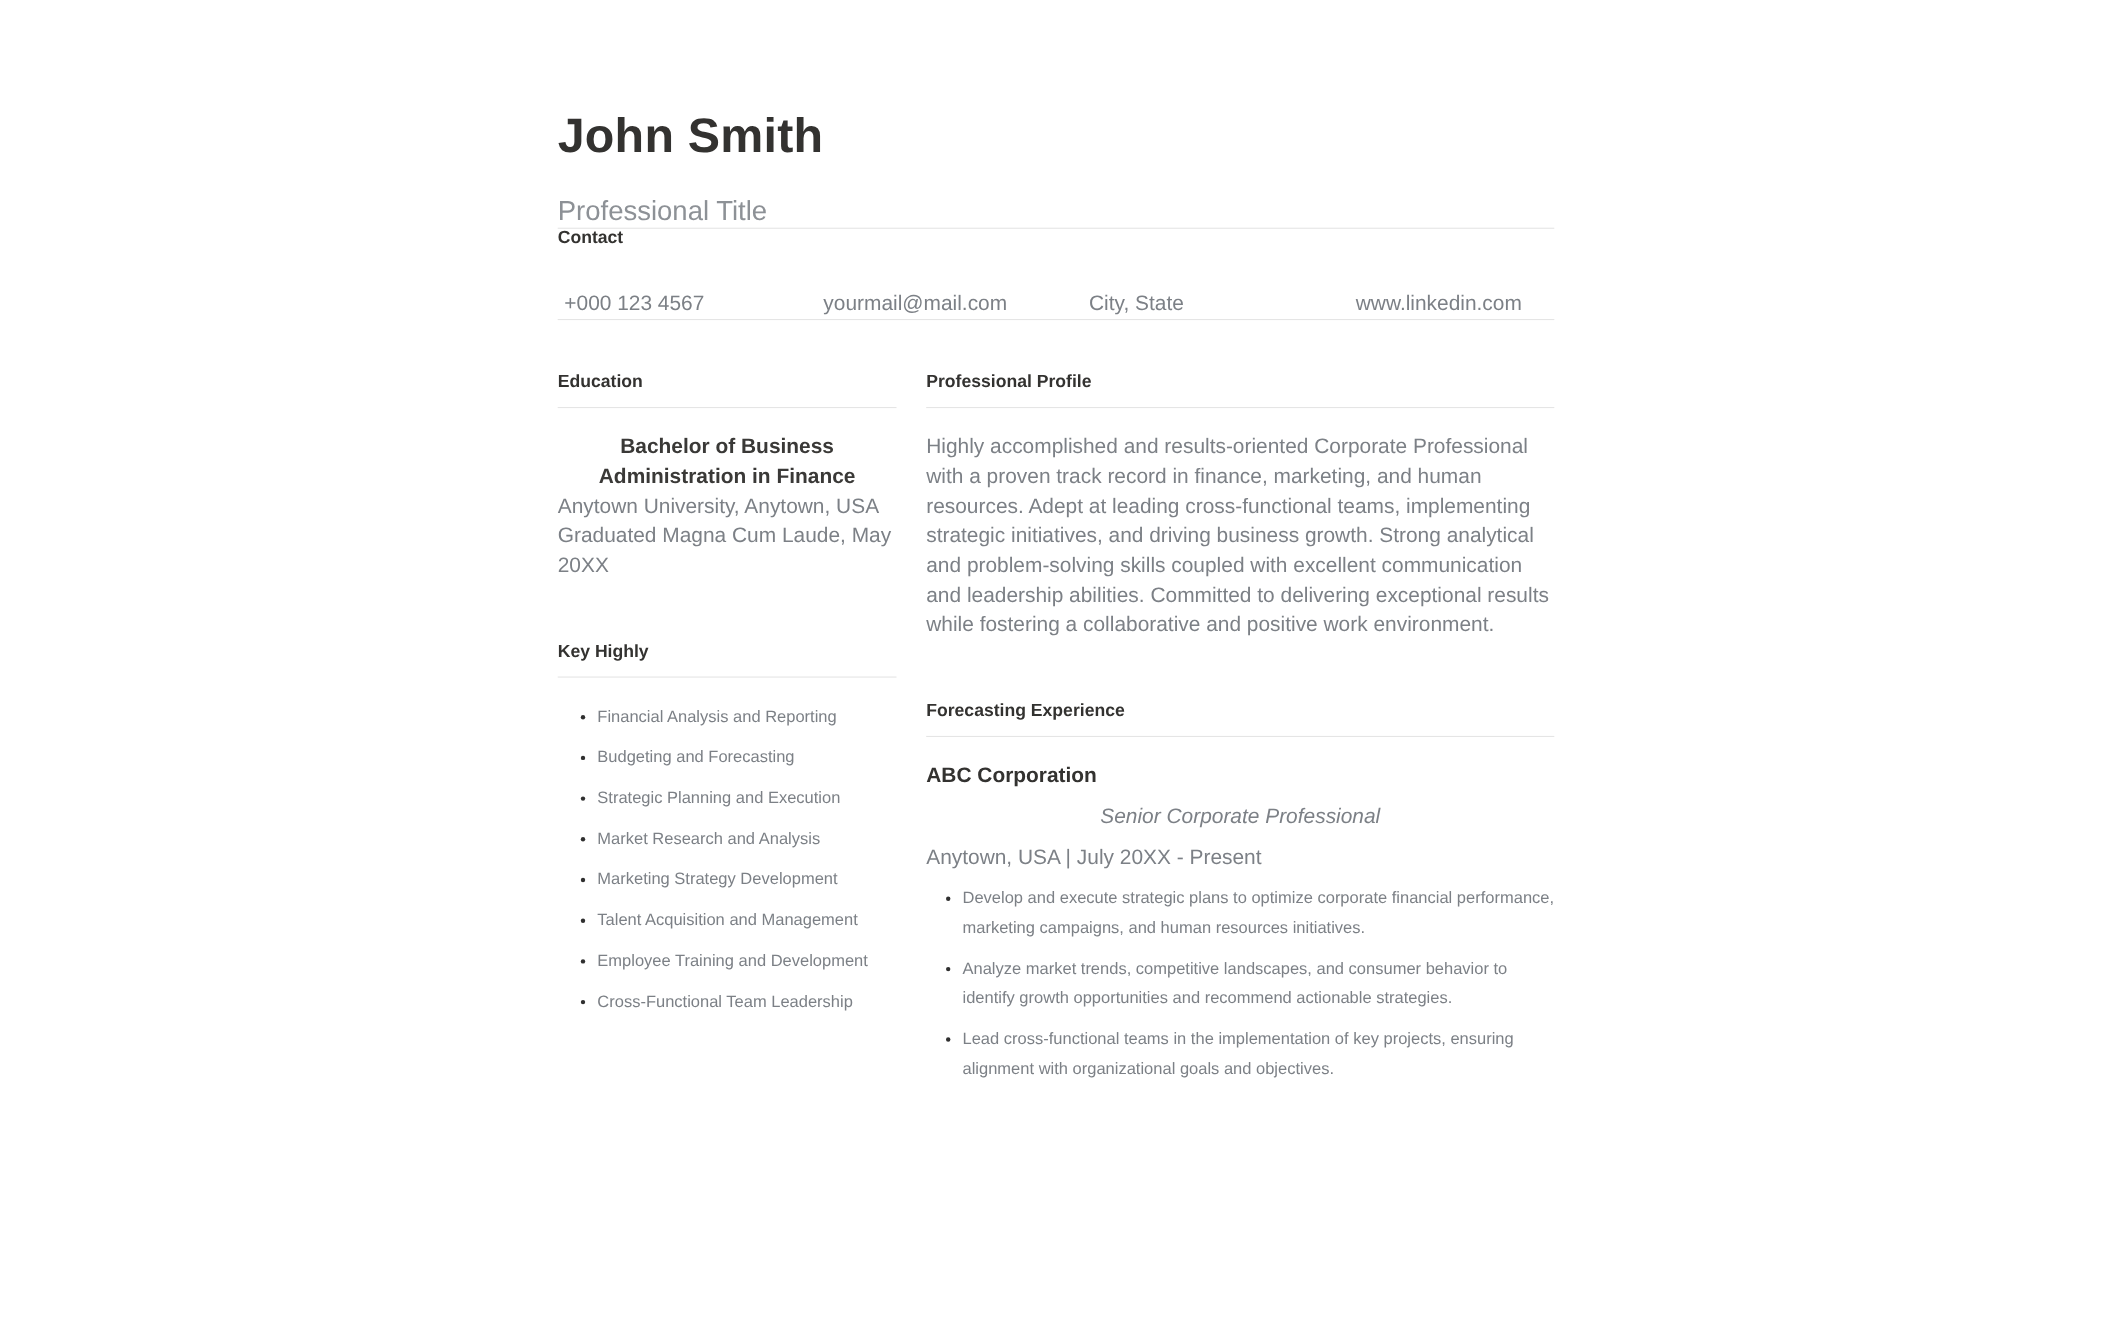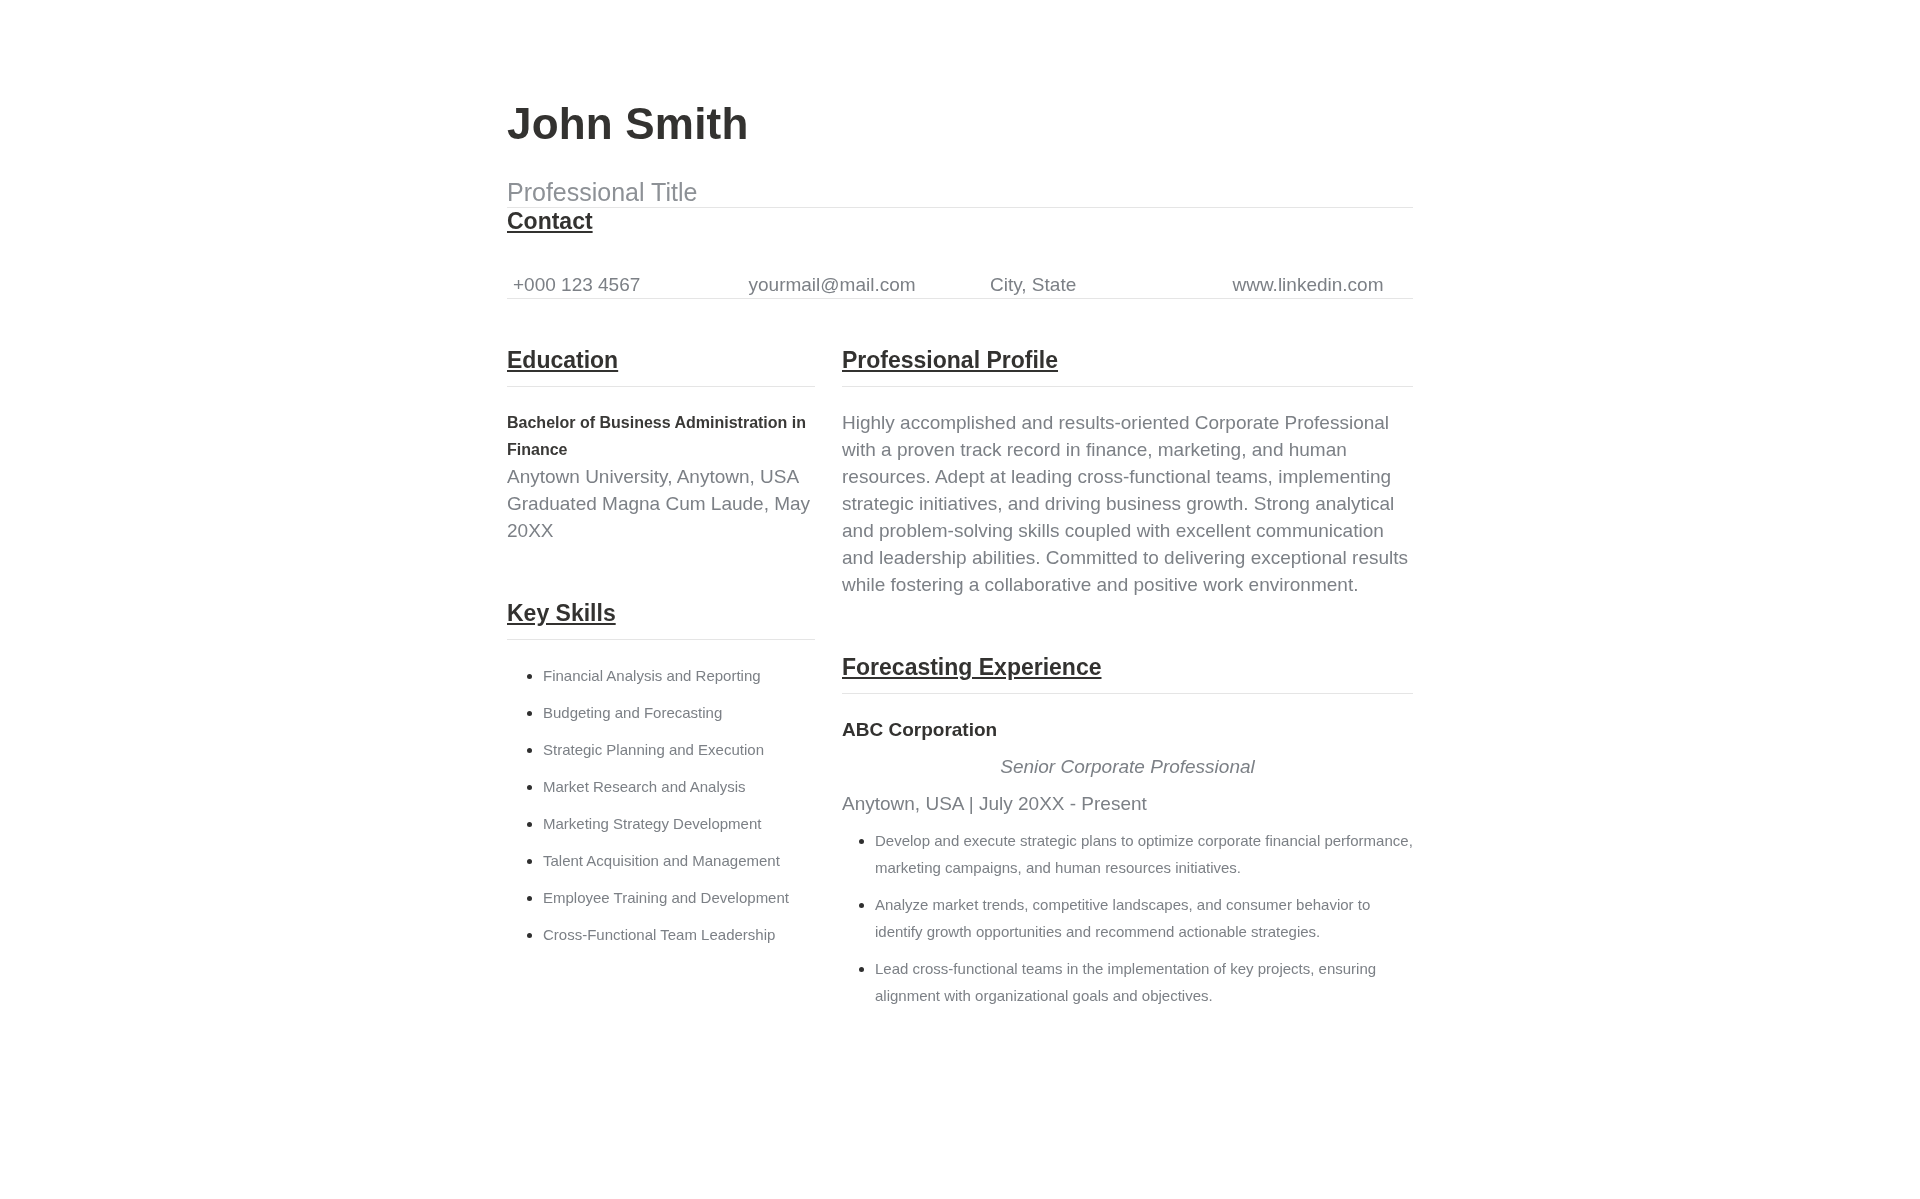--- a/index.html
+++ b/index.html
@@ -29,25 +29,24 @@
   hr.divider {
     border: none;
     border-top: 1px solid #e5e5e5;
     margin: 0;
   }
   .hr-title { margin-top: 18px; }
   .hr-contact { margin-top: 34px; }
 
   h2.section-heading, h3.section-heading {
     margin: 0;
-    font-size: 23px;
+    font-size: 16px;
     font-weight: 700;
     color: #333230;
     line-height: 1.15;
-    text-decoration: underline;
   }
   .contact-heading { margin-top: 33px; }
 
   .contact-row {
     display: grid;
     grid-template-columns: repeat(4, 1fr);
     margin-top: 36px;
     font-size: 19px;
     color: #7c8086;
     line-height: 27px;
@@ -67,24 +66,25 @@
   .section-gap { margin-top: 56px; }
 
   .body-text {
     font-size: 19px;
     color: #7c8086;
     line-height: 27px;
     margin: 0;
   }
   .degree {
     margin: 22px 0 0 0;
-    font-size: 16px;
+    font-size: 19px;
     font-weight: 700;
     color: #3a3937;
     line-height: 27px;
+    text-align: center;
   }
   .profile-summary { margin-top: 22px; }
 
   ul.bullet-list {
     margin: 22px 0 0 0;
     padding-left: 36px;
     list-style: disc;
   }
   ul.bullet-list li {
     font-size: 15px;
@@ -147,21 +147,21 @@
 
       <section class="section">
         <h3 class="section-heading">Education</h3>
         <hr class="divider">
         <p class="degree">Bachelor of Business Administration in Finance</p>
         <p class="body-text">Anytown University, Anytown, USA</p>
         <p class="body-text">Graduated Magna Cum Laude, May 20XX</p>
       </section>
 
       <section class="section section-gap">
-        <h3 class="section-heading">Key Skills</h3>
+        <h3 class="section-heading">Key Highly</h3>
         <hr class="divider">
         <ul class="bullet-list">
           <li>Financial Analysis and Reporting</li>
           <li>Budgeting and Forecasting</li>
           <li>Strategic Planning and Execution</li>
           <li>Market Research and Analysis</li>
           <li>Marketing Strategy Development</li>
           <li>Talent Acquisition and Management</li>
           <li>Employee Training and Development</li>
           <li>Cross-Functional Team Leadership</li>

